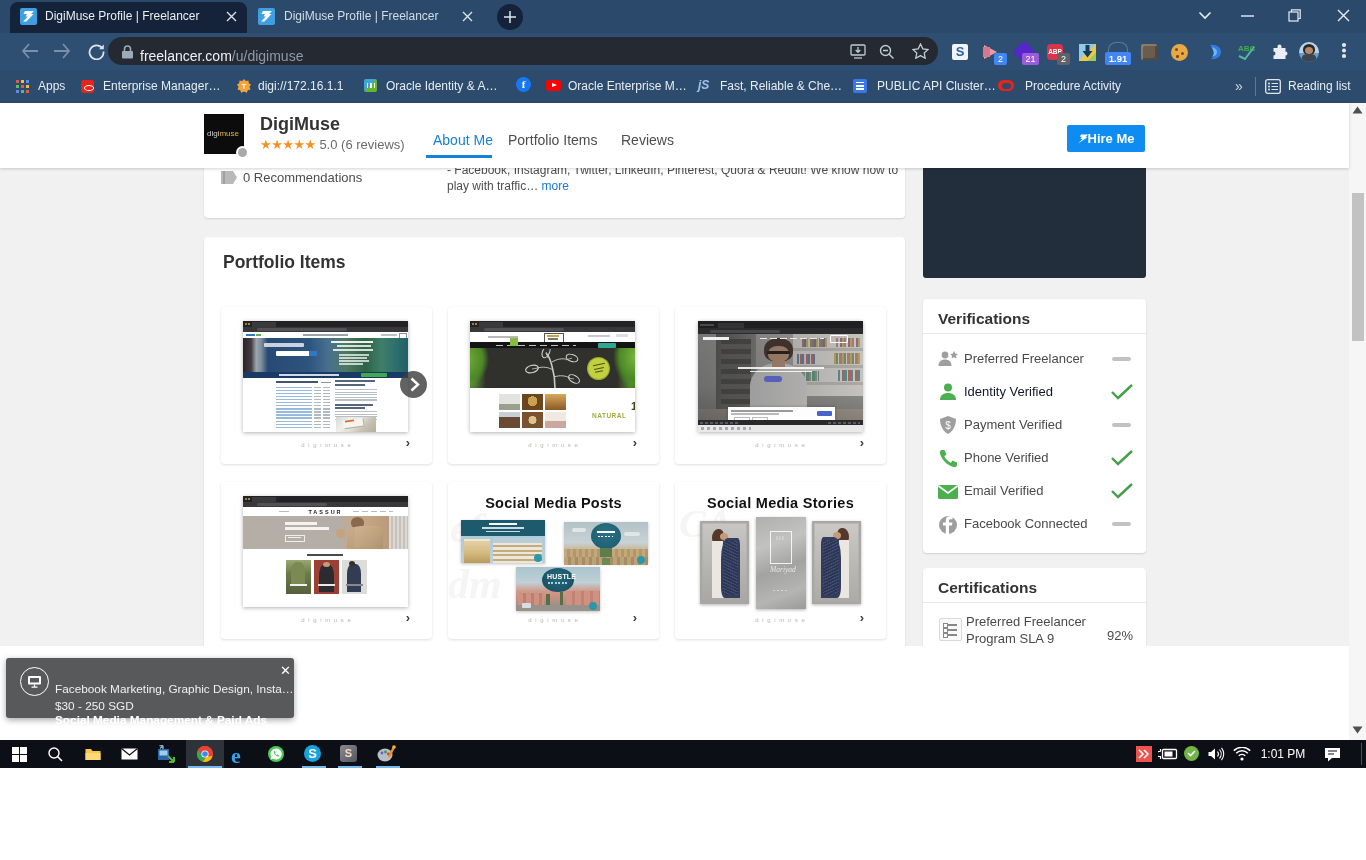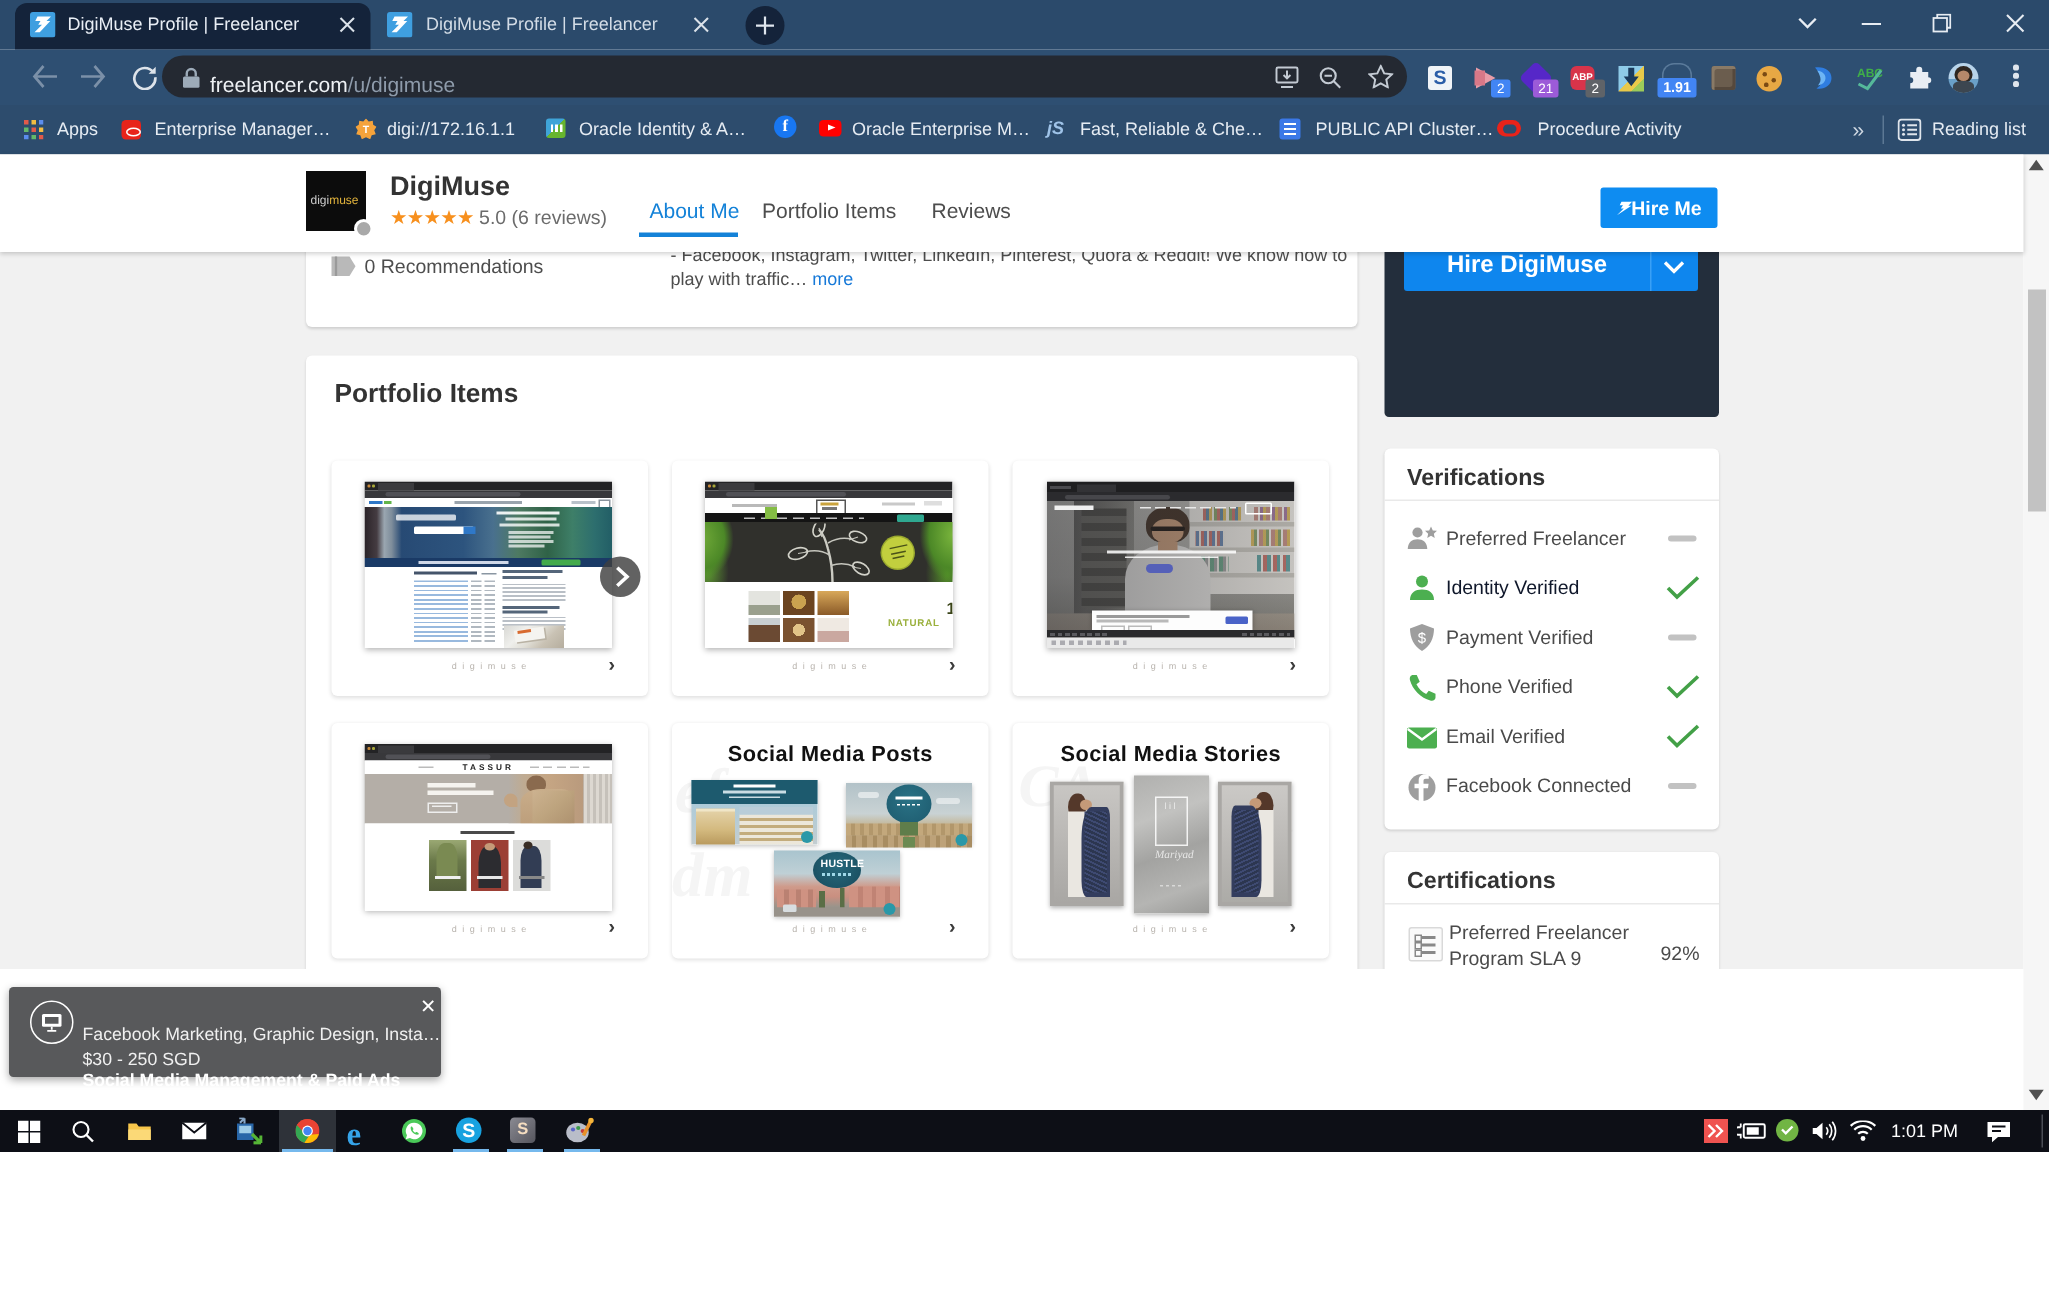--- a/index.html
+++ b/index.html
@@ -493,27 +493,20 @@
 
       <div class="abs" style="left:400px;top:268px;width:27px;height:27px;border-radius:50%;background:rgba(64,64,64,0.82);z-index:5;"></div>
       <svg class="abs" style="left:400px;top:268px;z-index:6;" width="27" height="27" viewBox="0 0 27 27">
           <path d="M11.5 7.5 L18 13.5 L11.5 19.5" stroke="#fff" stroke-width="2.4" fill="none"></path>
         </svg>
     </div>
 
     <div class="abs" id="sidebar">
 
       <div class="abs" style="left:923px;top:44px;width:223px;height:131px;background:#232e3c;border-radius:3px;">
-        <div class="abs" style="left:13px;top:12px;width:196px;height:35px;background:#0e86ee;border-radius:2px;">
-          <div class="abs" style="left:0;top:0;width:164px;height:35px;text-align:center;line-height:35px;color:#fff;font-size:16px;font-weight:bold;">Hire DigiMuse</div>
-          <div class="abs" style="left:164px;top:0;width:1px;height:35px;background:#3aa0f5;"></div>
-          <svg class="abs" style="left:172px;top:14px;" width="16" height="10" viewBox="0 0 16 10">
-              <path d="M2 2 L8 8 L14 2" stroke="#fff" stroke-width="2.2" fill="none"></path>
-            </svg>
-        </div>
       </div>
 
       <div class="card" style="left:923px;top:196px;width:223px;height:254px;">
         <div class="abs" style="left:15px;top:11px;font-size:15.5px;font-weight:bold;color:#333;">Verifications</div>
         <div class="abs" style="left:0;top:34px;width:223px;height:1px;background:#e9e9e9;"></div>
         <div id="vrows">
           <svg class="abs" style="left:14px;top:51px;" width="22" height="18" viewBox="0 0 22 18">
               <circle cx="8" cy="5" r="3.4" fill="#9e9e9e"></circle>
               <path d="M1.5 16 C1.5 11.5 4.5 9.5 8 9.5 C11.5 9.5 14.5 11.5 14.5 16 Z" fill="#9e9e9e"></path>
               <path d="M17 1 L18.2 3.6 L21 3.9 L18.9 5.8 L19.5 8.6 L17 7.2 L14.5 8.6 L15.1 5.8 L13 3.9 L15.8 3.6 Z" fill="#9e9e9e"></path>

